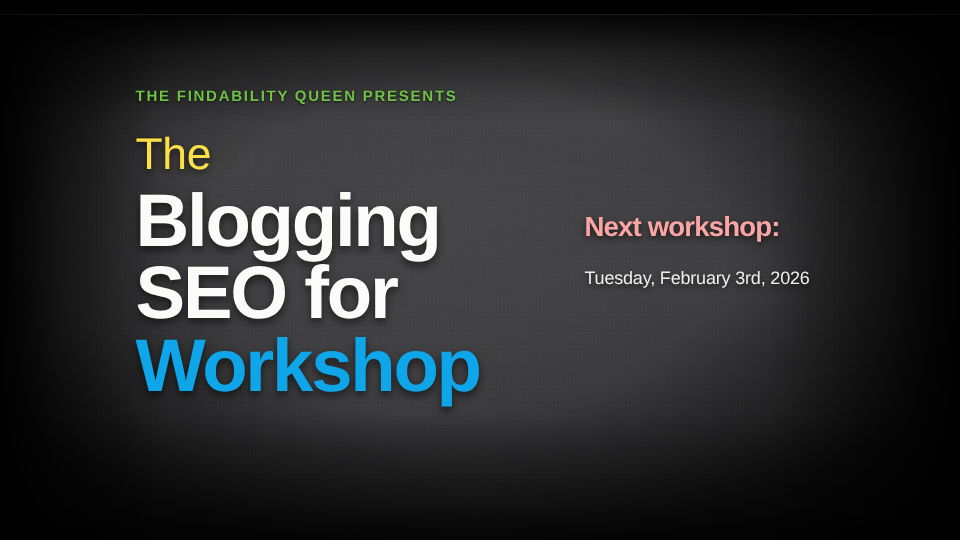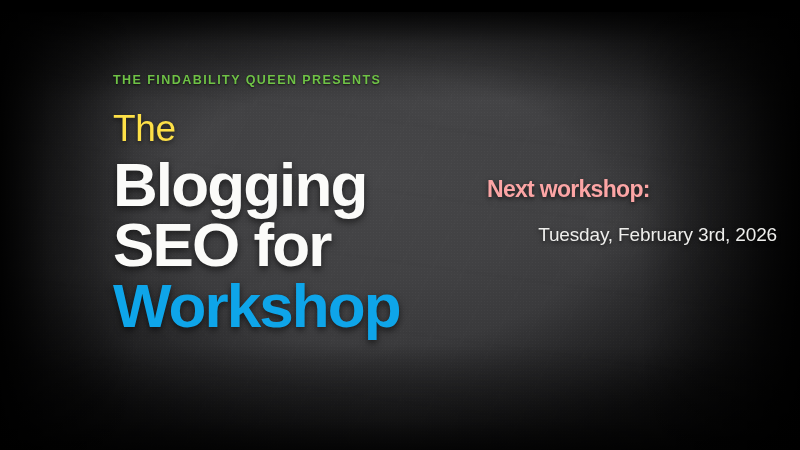--- a/index.html
+++ b/index.html
@@ -169,27 +169,26 @@
     font-size: 23px;
     font-weight: bold;
     letter-spacing: -0.7px;
     line-height: 1;
     margin: 0 0 24px 0;
     text-shadow: 0 2px 5px rgba(0,0,0,0.62);
   }
 
   .panel-line {
     color: #eeeeec;
-    font-size: 19px;
+    font-size: 15px;
     font-weight: normal;
     letter-spacing: -0.15px;
     line-height: 1;
     margin: 0 0 23px 0;
     text-shadow: 0 2px 4px rgba(0,0,0,0.58);
-    text-align: right;
   }
   .panel-line:last-child { margin-bottom: 0; }
 </style>
 </head>
 <body>
 
 <div id="slide">
 
   <div class="bg-base"></div>
   <div class="bg-smudge"></div>

